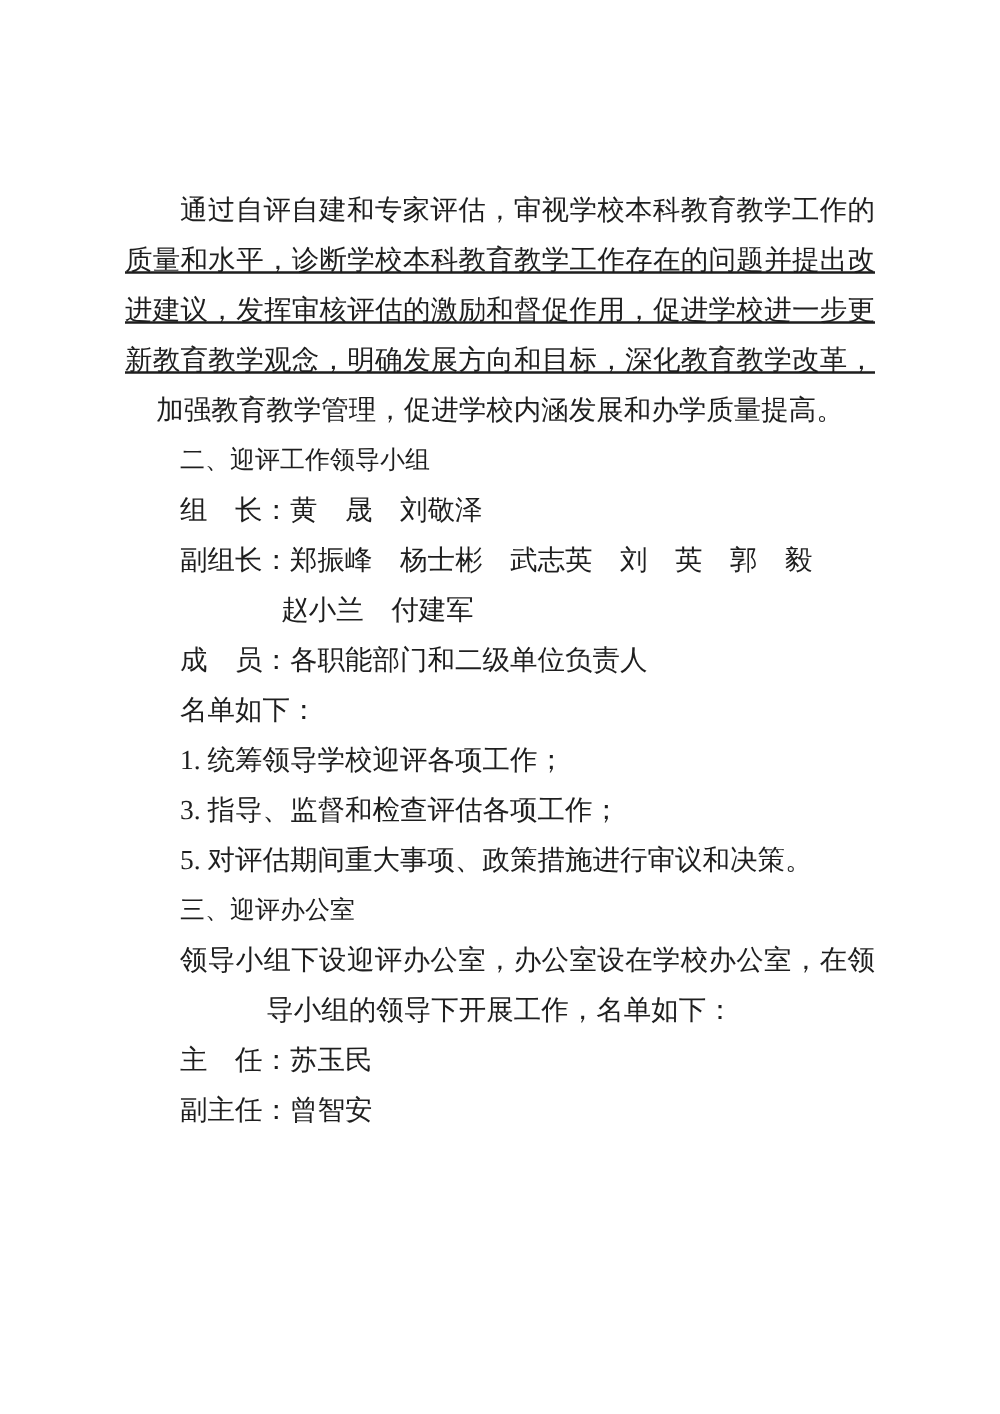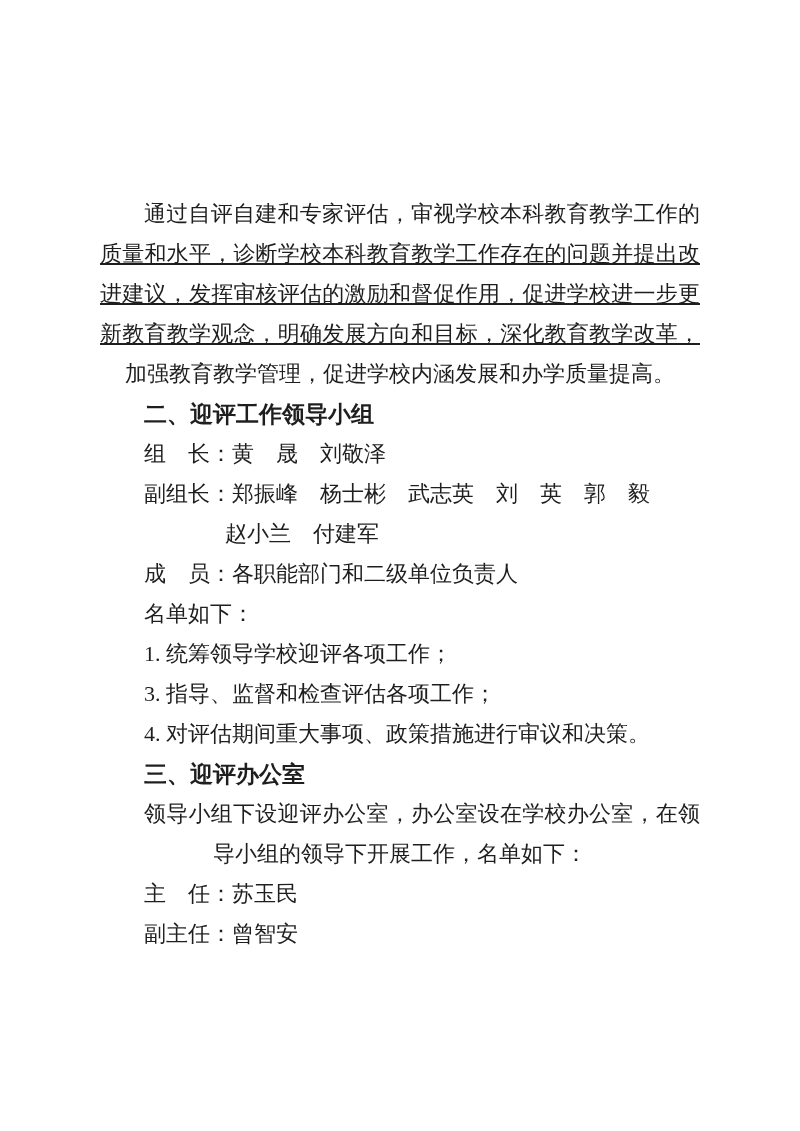--- a/index.html
+++ b/index.html
@@ -8,21 +8,20 @@
     background: #ffffff;
   }
   .page {
     position: relative;
     width: 800px;
     height: 1026px;
     background: #ffffff;
     color: #1e1e1e;
     font-family: "Liberation Serif", serif;
     overflow: hidden;
-    margin-top: 46px;
   }
   .content {
     position: absolute;
     left: 100px;
     top: 148px;
     width: 600px;
   }
   .line {
     font-size: 22px;
     line-height: 40px;
@@ -40,22 +39,22 @@
     text-align-last: justify;
     text-decoration: underline;
   }
   
   .p-last {
     text-align: center;
   }
   
   .heading {
     font-family: "Liberation Sans", sans-serif;
-    font-weight: 700;
-    font-size: 23px;
+    font-weight: 400;
+    font-size: 20px;
     padding-left: 44px;
   }
   
   .item {
     padding-left: 44px;
   }
   
   .item-cont {
     padding-left: 125px;
   }
@@ -81,21 +80,21 @@
       <div class="line p-mid">新教育教学观念，明确发展方向和目标，深化教育教学改革，</div>
       <div class="line p-last">加强教育教学管理，促进学校内涵发展和办学质量提高。</div>
       <div class="line heading">二、迎评工作领导小组</div>
       <div class="line item">组　长：黄　晟　刘敬泽</div>
       <div class="line item">副组长：郑振峰　杨士彬　武志英　刘　英　郭　毅</div>
       <div class="line item-cont">赵小兰　付建军</div>
       <div class="line item">成　员：各职能部门和二级单位负责人</div>
       <div class="line item">名单如下：</div>
       <div class="line item">1. 统筹领导学校迎评各项工作；</div>
       <div class="line item">3. 指导、监督和检查评估各项工作；</div>
-      <div class="line item">4. 对评估期间重大事项、政策措施进行审议和决策。</div>
+      <div class="line item">5. 对评估期间重大事项、政策措施进行审议和决策。</div>
       <div class="line heading">三、迎评办公室</div>
       <div class="line p-first">领导小组下设迎评办公室，办公室设在学校办公室，在领</div>
       <div class="line p-last">导小组的领导下开展工作，名单如下：</div>
       <div class="line item">主　任：苏玉民</div>
       <div class="line item">副主任：曾智安</div>
     </section>
   <footer class="page-footer">
     <span>2</span>
   </footer>
 </main>

